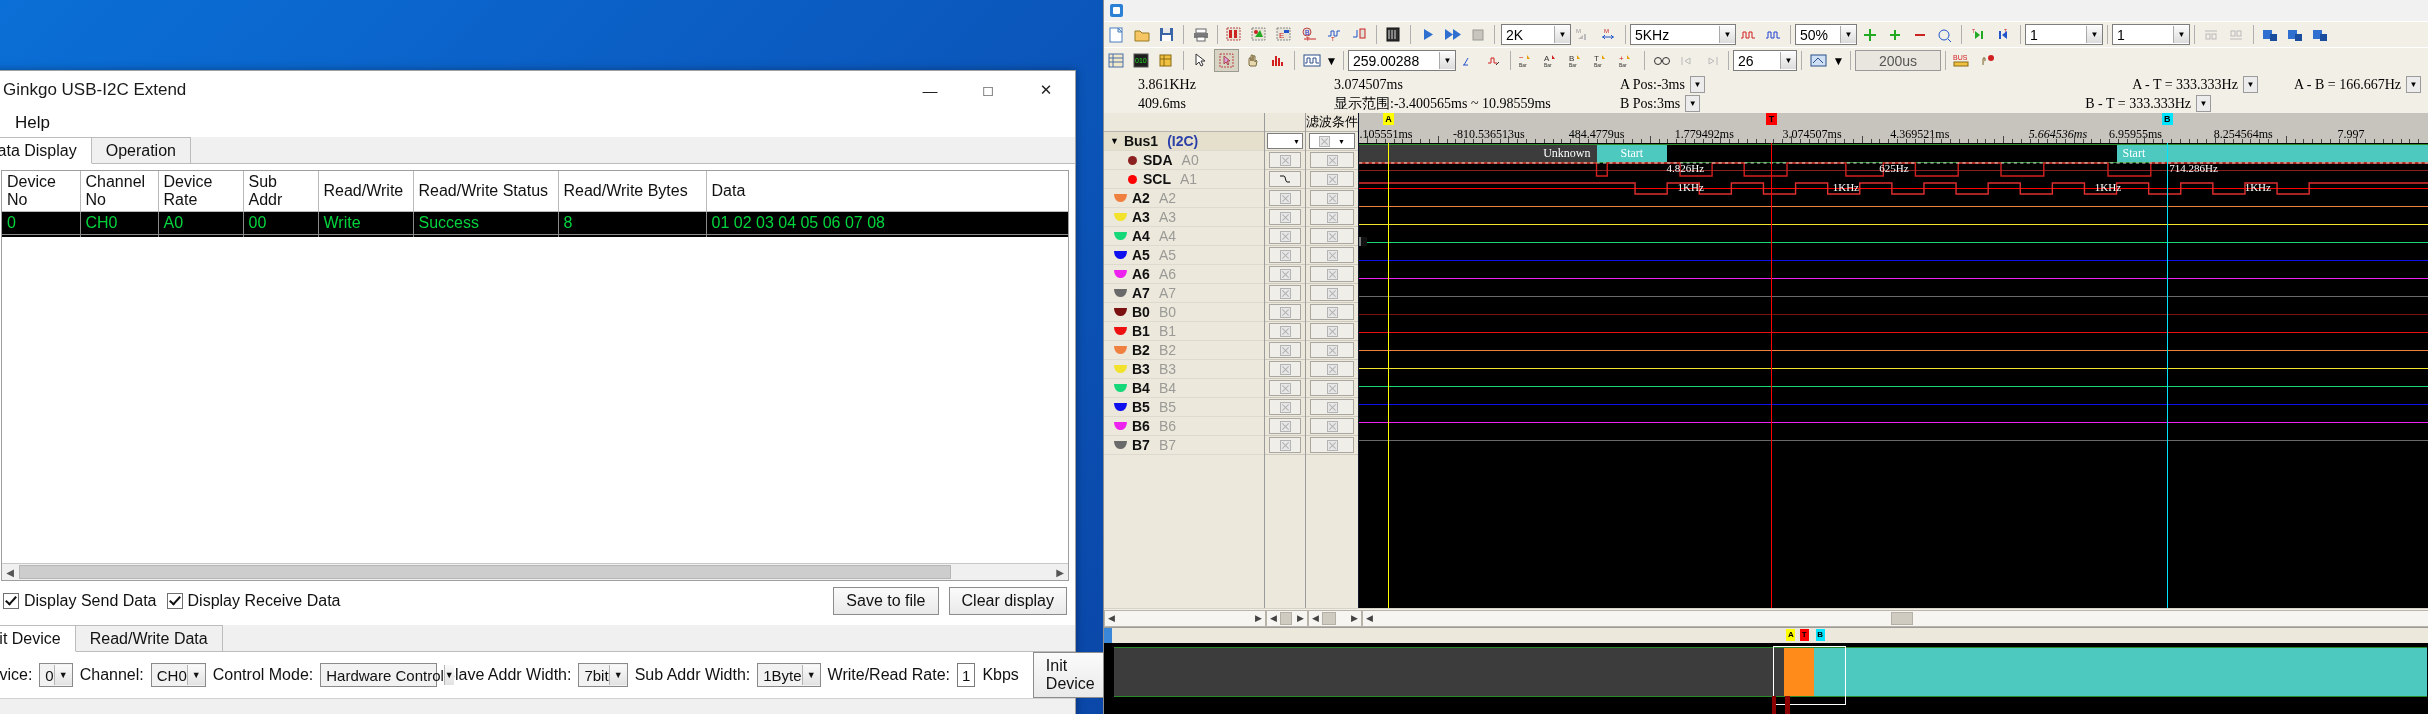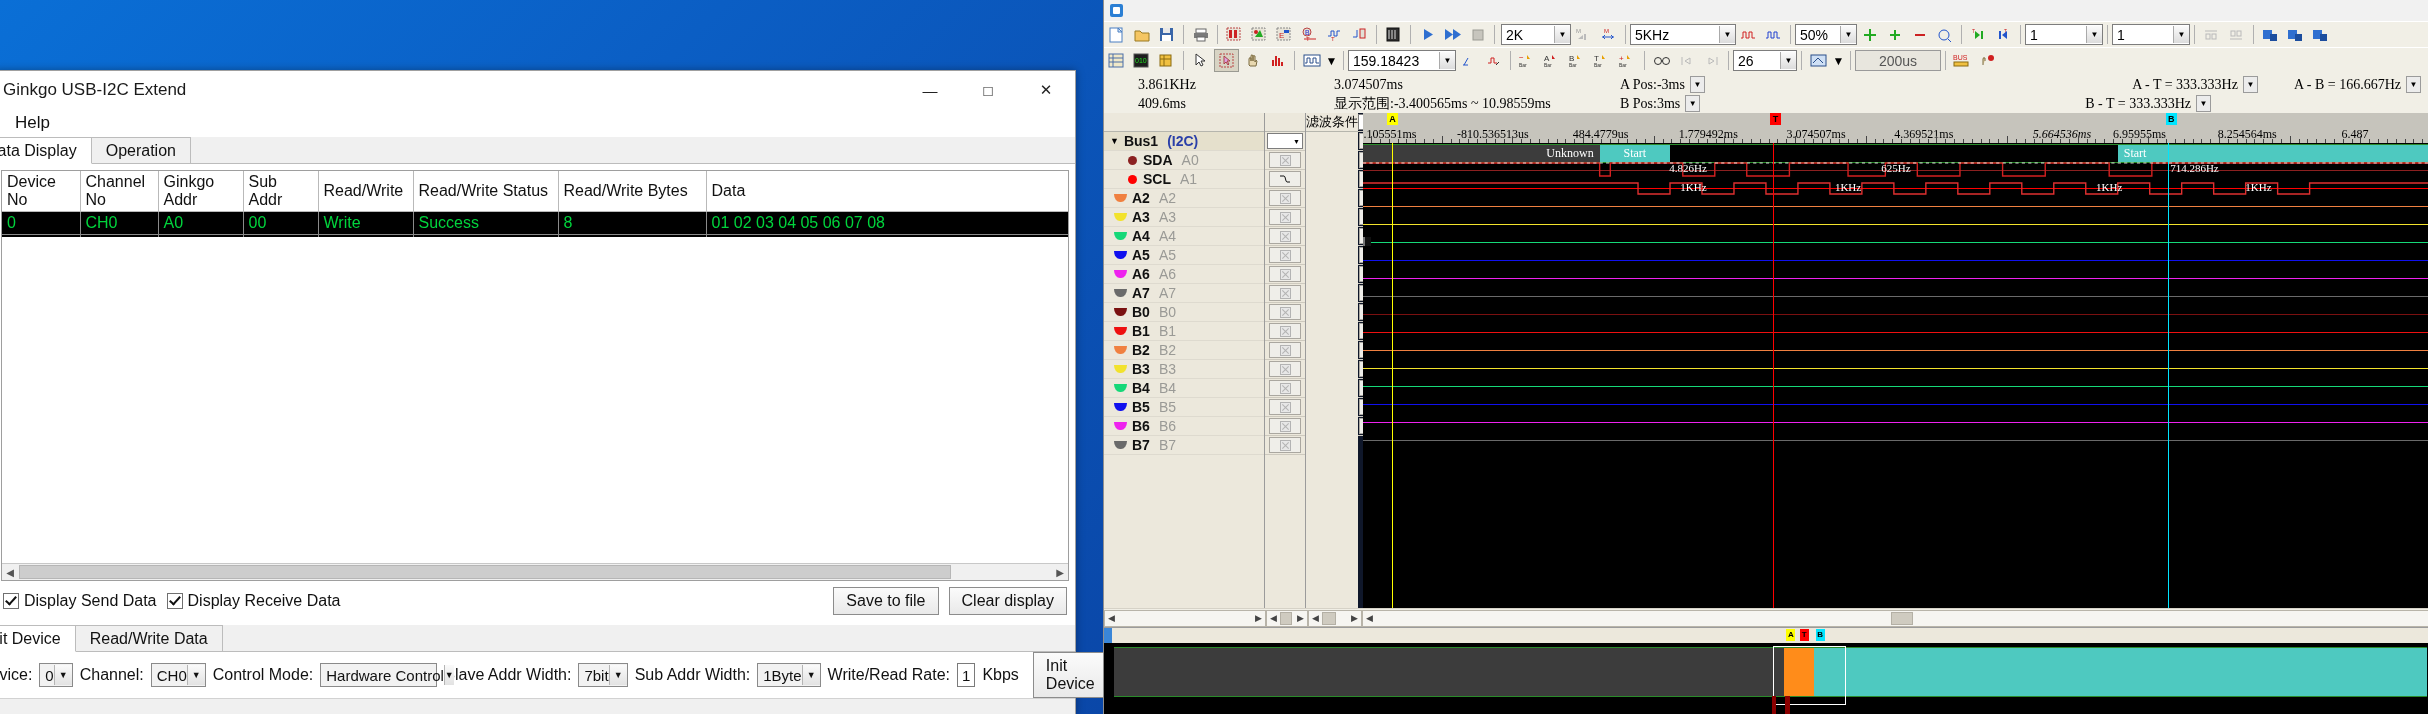--- a/index.html
+++ b/index.html
@@ -109,21 +109,21 @@
   .chanpane{width:160px;flex:0 0 160px;border-right:1px solid #9b9b9b;background:#ece8dc;display:flex;flex-direction:column;}
   .chanhdr{height:18px;background:#ece8dc;border-bottom:1px solid #b5b5ad;flex:0 0 auto;}
   .crow{height:18px;display:flex;align-items:center;padding-left:6px;font-size:14px;border-bottom:1px solid #dedacf;flex:0 0 auto;white-space:nowrap;}
   .crow.bus{background:#e5e0cc;font-weight:bold;}
   .crow .tri{font-size:9px;margin-right:5px;}
   .crow .dot{width:9px;height:9px;border-radius:50%;margin-right:6px;flex:0 0 auto;}
   .crow .wedge{width:13px;height:8px;margin-right:5px;flex:0 0 auto;border-radius:0 0 9px 9px/0 0 12px 12px;}
   .crow .nm{font-weight:bold;color:#111;margin-right:9px;}
   .crow .alias{color:#9a9a96;}
   .col2{width:40px;flex:0 0 40px;border-right:1px solid #9b9b9b;background:#ece8dc;display:flex;flex-direction:column;}
-  .col3{width:52px;flex:0 0 52px;border-right:5px solid #0f172a;background:#ece8dc;display:flex;flex-direction:row;}
+  .col3{width:52px;flex:0 0 52px;border-right:1px solid #0f172a;background:#ece8dc;display:flex;flex-direction:column;}
   .cellhdr{height:18px;font-size:13px;display:flex;align-items:center;justify-content:center;border-bottom:1px solid #b5b5ad;flex:0 0 auto;}
   .cell{height:18px;border-bottom:1px solid #cdc9be;display:flex;align-items:center;justify-content:center;flex:0 0 auto;}
   .cellbox{width:30px;height:14px;border:1px solid #aaa7a0;background:#efeee9;display:flex;align-items:center;justify-content:center;}
   .xm{width:9px;height:9px;border:1px solid #b3b3b3;position:relative;background:#e7e7e7;}
   .xm:before,.xm:after{content:"";position:absolute;left:0;top:4px;width:9px;height:1px;background:#b3b3b3;}
   .xm:before{transform:rotate(45deg);}
   .xm:after{transform:rotate(-45deg);}
   .wavepane{flex:1 1 auto;min-width:0;display:flex;flex-direction:column;background:#000;position:relative;}
   .ruler{height:30px;background:#c6c4bc;position:relative;flex:0 0 auto;overflow:hidden;}
   .ruler .tk{position:absolute;top:14px;font-family:"Liberation Serif",serif;font-size:12px;color:#000;transform:translateX(-50%);white-space:nowrap;}
@@ -176,21 +176,21 @@
             <col style="width:95px">
               <col style="width:145px">
               <col style="width:148px">
               <col style="width:455px">
               <col style="width:">
             </colgroup>
           <thead>
             <tr>
               <th>Device No</th>
               <th>Channel No</th>
-              <th>Ginkgo Addr</th>
+              <th>Device Rate</th>
               <th>Sub Addr</th>
               <th>Read/Write</th>
               <th>Read/Write Status</th>
               <th>Read/Write Bytes</th>
               <th>Data</th>
               <th>Time</th>
             </tr>
           </thead>
           <tbody>
             <tr>
@@ -560,21 +560,21 @@
     <div class="sepv"></div>
     <div class="ti">
         <svg width="18" height="15">
           <rect x="1" y="2" width="16" height="11" fill="#fff" stroke="#2a4f8a"></rect>
           <path d="M2 10h2V5h3v5h3V5h3v5h3" stroke="#2a4f8a" fill="none"></path>
         </svg>
       </div>
     <div class="ti" style="width:13px">▼</div>
     <div class="sepv"></div>
     <div class="combo" style="width:102px">
-      <span class="v">159.18423</span>
+      <span class="v">259.00288</span>
       <span class="ar">▼</span>
     </div>
     <div class="ti">
         <svg width="16" height="14">
           <path d="M3 11 L7 4" stroke="#2255cc"></path>
           <path d="M2 11h5" stroke="#2255cc"></path>
         </svg>
       </div>
     <div class="ti">
         <svg width="16" height="14">
@@ -991,21 +991,21 @@
       <div class="ruler" id="ruler">
           <div class="tk" style="left: 22px;">-2.105551ms</div>
           <div class="tk" style="left: 129.772px;">-810.536513us</div>
           <div class="tk" style="left: 237.544px;">484.4779us</div>
           <div class="tk" style="left: 345.316px;">1.779492ms</div>
           <div class="tk" style="left: 453.088px;">3.074507ms</div>
           <div class="tk" style="left: 560.86px;">4.369521ms</div>
           <div class="tk" style="left: 699px; font-style: italic;">5.664536ms</div>
           <div class="tk" style="left: 776.404px;">6.95955ms</div>
           <div class="tk" style="left: 884.176px;">8.254564ms</div>
-          <div class="tk" style="left: 991.948px;">6.487</div>
+          <div class="tk" style="left: 991.948px;">7.997</div>
           <div class="tickline" style="left: 8px; height: 7px;"></div>
           <div class="tickline" style="left: 16.8333px; height: 4px;"></div>
           <div class="tickline" style="left: 25.6667px; height: 4px;"></div>
           <div class="tickline" style="left: 34.5px; height: 4px;"></div>
           <div class="tickline" style="left: 43.3333px; height: 4px;"></div>
           <div class="tickline" style="left: 52.1667px; height: 4px;"></div>
           <div class="tickline" style="left: 61px; height: 4px;"></div>
           <div class="tickline" style="left: 69.8333px; height: 4px;"></div>
           <div class="tickline" style="left: 78.6667px; height: 7px;"></div>
           <div class="tickline" style="left: 87.5px; height: 4px;"></div>

